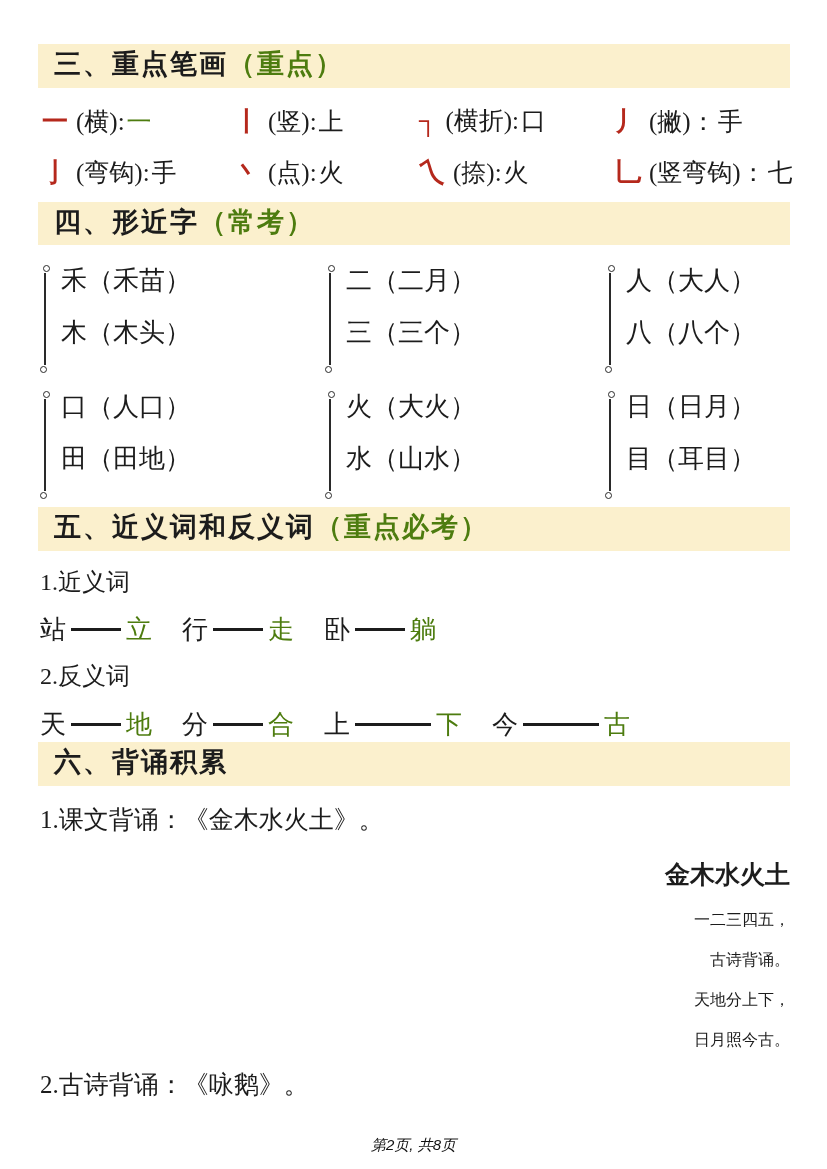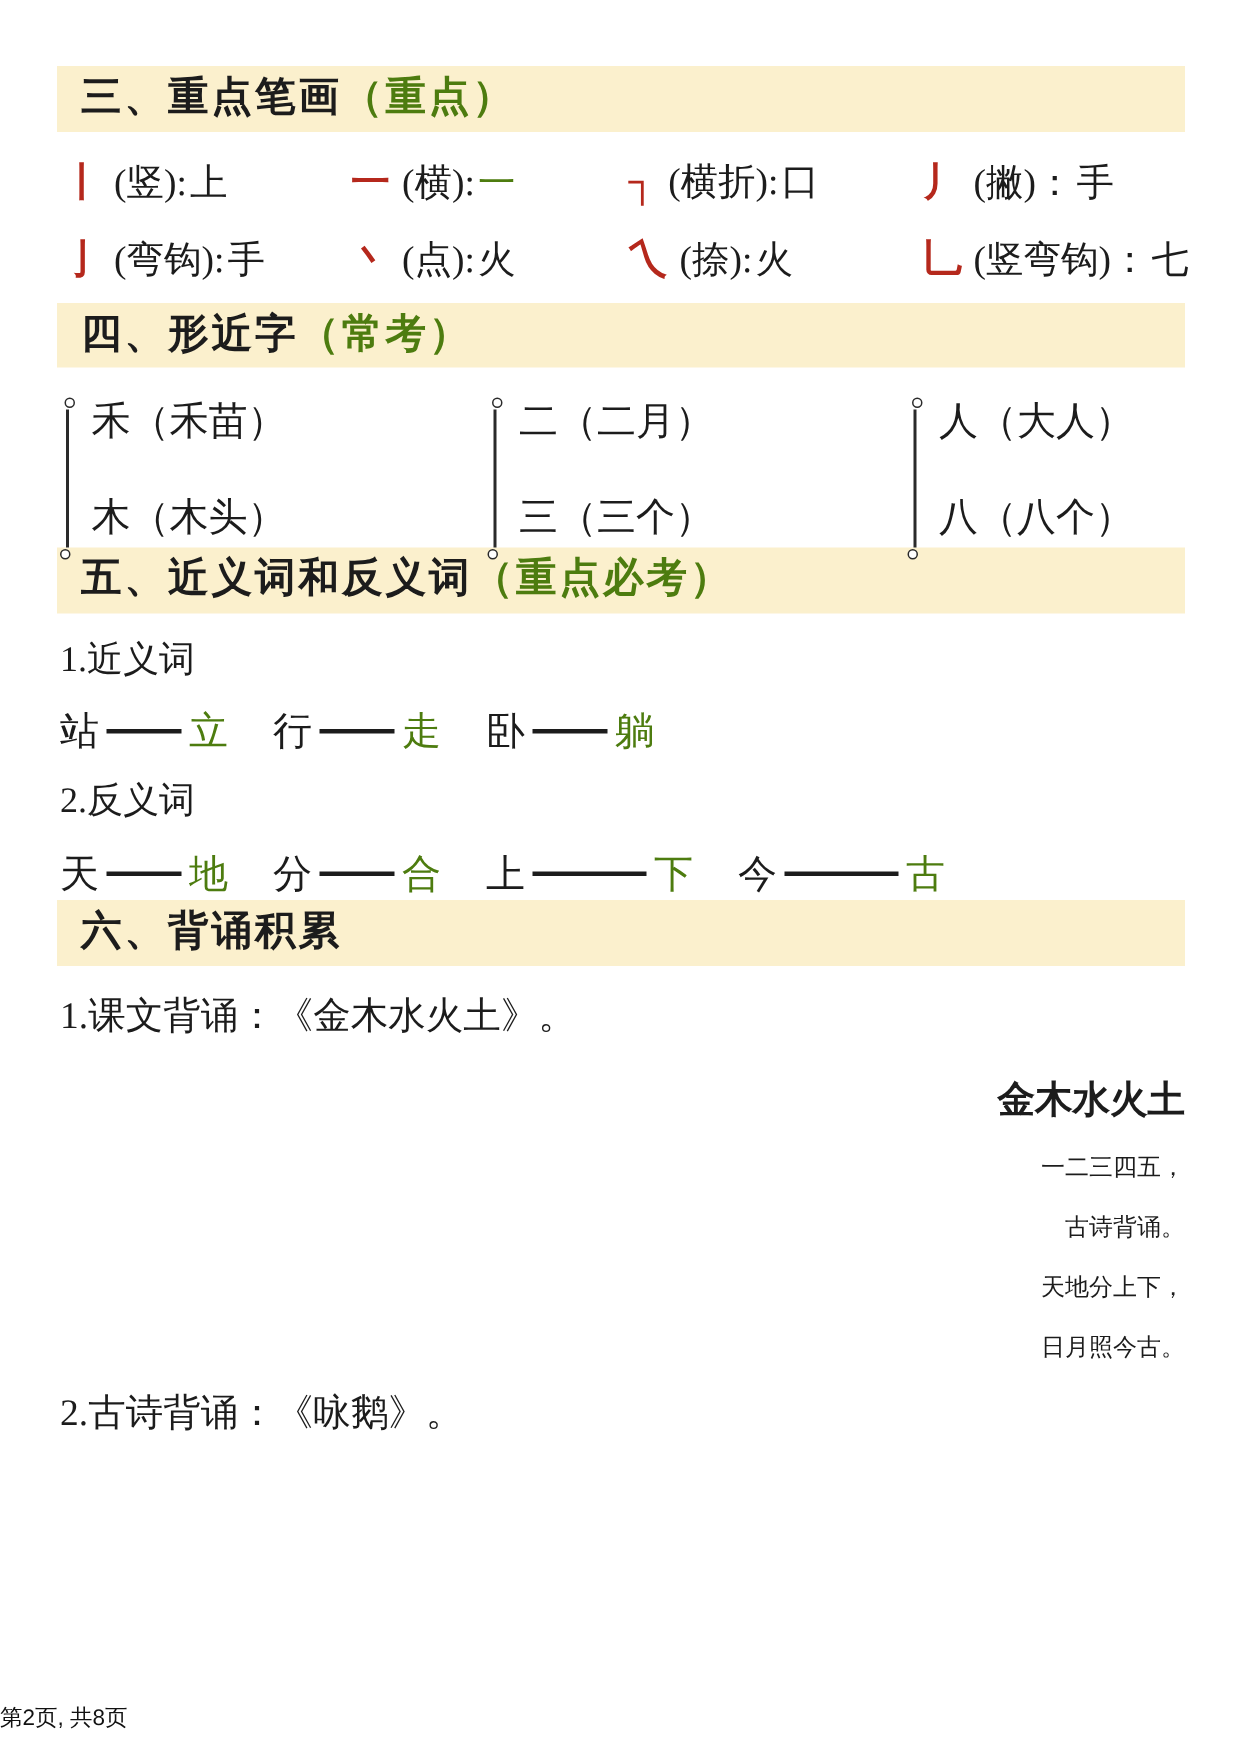--- a/index.html
+++ b/index.html
@@ -31,47 +31,47 @@
   .bracket{
     width:3px;border-left:2px solid #2a2a2a;position:relative;
     height:92px;margin-top:8px;
   }
   .bracket::before,.bracket::after{
     content:"";position:absolute;width:5px;height:5px;border:1.5px solid #2a2a2a;
     border-radius:50%;background:#fff;
   }
   .bracket::before{top:-8px;left:-3px;}
   .bracket::after{bottom:-8px;left:-6px;}
-  .group-lines{display:flex;flex-direction:column;gap:32px;font-size:26px;line-height:1.2;}
+  .group-lines{display:flex;flex-direction:column;gap:20px;font-size:26px;line-height:1.2;}
   
   .sub-label{font-size:24px;margin:16px 0 0 2px;line-height:1.3;}
   .pair-row{display:flex;align-items:center;font-size:26px;margin:16px 0 2px 2px;line-height:1.2;}
   .pair{display:flex;align-items:center;margin-right:30px;}
   .dash-line{display:inline-block;height:3px;background:#1c1c1c;width:50px;margin:0 5px;}
   .dash-line.long{width:76px;}
   
   .para{font-size:25px;margin:18px 0 0 2px;line-height:1.3;}
   .poem{text-align:right;}
   .poem-title{font-size:25px;font-weight:bold;margin-top:22px;}
   .poem-line{font-size:16px;margin-top:19px;}
   .footer{
-    position:absolute;left:0;bottom:14px;width:100%;text-align:left;
-    font-size:15px;font-family:"Liberation Sans","DejaVu Sans",sans-serif;color:#111;
+    position:absolute;left:0;bottom:14px;width:100%;text-align:center;
+    font-size:15px;font-family:"Liberation Sans","DejaVu Sans",sans-serif;color:#111;font-style:italic;
   }
 </style>
 </head>
 <body>
 
 <div class="content">
 
   <div class="sec-header"><span>三、重点笔画</span><span class="red">（重点）</span></div>
 
   <div class="stroke-grid">
+    <div class="stroke-item"><span class="stroke-glyph">一</span><span>(横):</span><span class="stroke-answer red">一</span></div>
     <div class="stroke-item"><span class="stroke-glyph">丨</span><span>(竖):</span><span class="stroke-answer">上</span></div>
-    <div class="stroke-item"><span class="stroke-glyph">一</span><span>(横):</span><span class="stroke-answer red">一</span></div>
     <div class="stroke-item"><span class="stroke-glyph">┐</span><span>(横折):</span><span class="stroke-answer">口</span></div>
     <div class="stroke-item"><span class="stroke-glyph">丿</span><span>(撇)：</span><span class="stroke-answer">手</span></div>
     <div class="stroke-item"><span class="stroke-glyph">亅</span><span>(弯钩):</span><span class="stroke-answer">手</span></div>
     <div class="stroke-item"><span class="stroke-glyph">丶</span><span>(点):</span><span class="stroke-answer">火</span></div>
     <div class="stroke-item"><span class="stroke-glyph">乀</span><span>(捺):</span><span class="stroke-answer">火</span></div>
     <div class="stroke-item"><span class="stroke-glyph">乚</span><span>(竖弯钩)：</span><span class="stroke-answer">七</span></div>
   </div>
 
   <div class="sec-header"><span>四、形近字</span><span class="red">（常考）</span></div>
 
@@ -88,20 +88,43 @@
         <div class="group-lines">
           <span>二（二月）</span>
           <span>三（三个）</span>
         </div>
       </div>
     <div class="group">
         <div class="bracket"></div>
         <div class="group-lines">
           <span>人（大人）</span>
           <span>八（八个）</span>
+        </div>
+      </div>
+  </div>
+  <div class="groups-grid second">
+    <div class="group">
+        <div class="bracket"></div>
+        <div class="group-lines">
+          <span>口（人口）</span>
+          <span>田（田地）</span>
+        </div>
+      </div>
+    <div class="group">
+        <div class="bracket"></div>
+        <div class="group-lines">
+          <span>火（大火）</span>
+          <span>水（山水）</span>
+        </div>
+      </div>
+    <div class="group">
+        <div class="bracket"></div>
+        <div class="group-lines">
+          <span>日（日月）</span>
+          <span>目（耳目）</span>
         </div>
       </div>
   </div>
 
   <div class="sec-header"><span>五、近义词和反义词</span><span class="red">（重点必考）</span></div>
 
   <div class="sub-label">1.近义词</div>
   <div class="pair-row">
     <span class="pair">
         <span>站</span>

